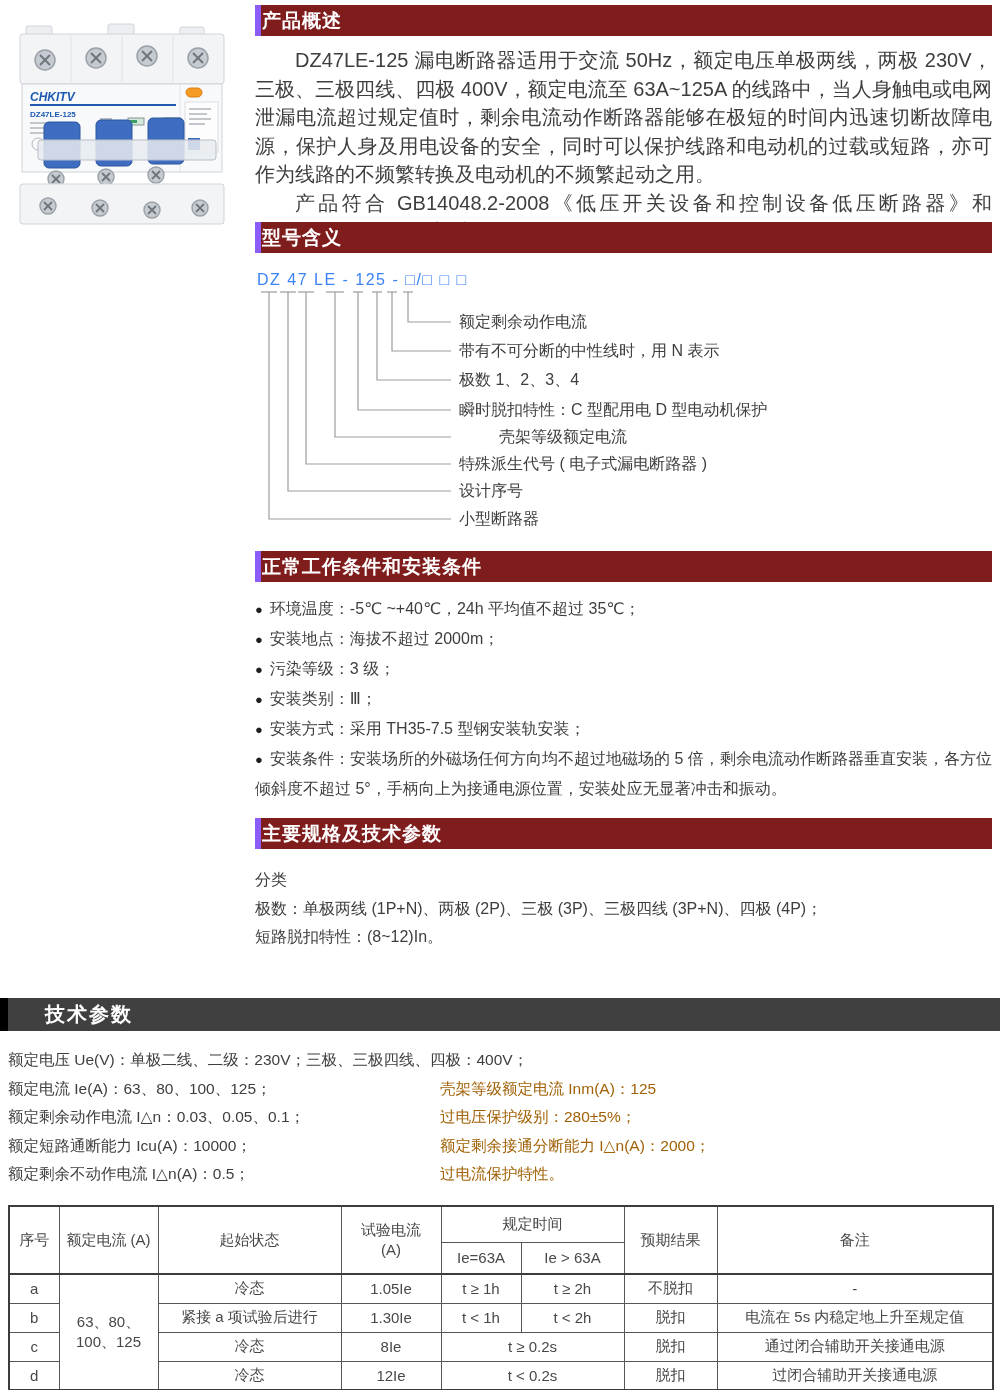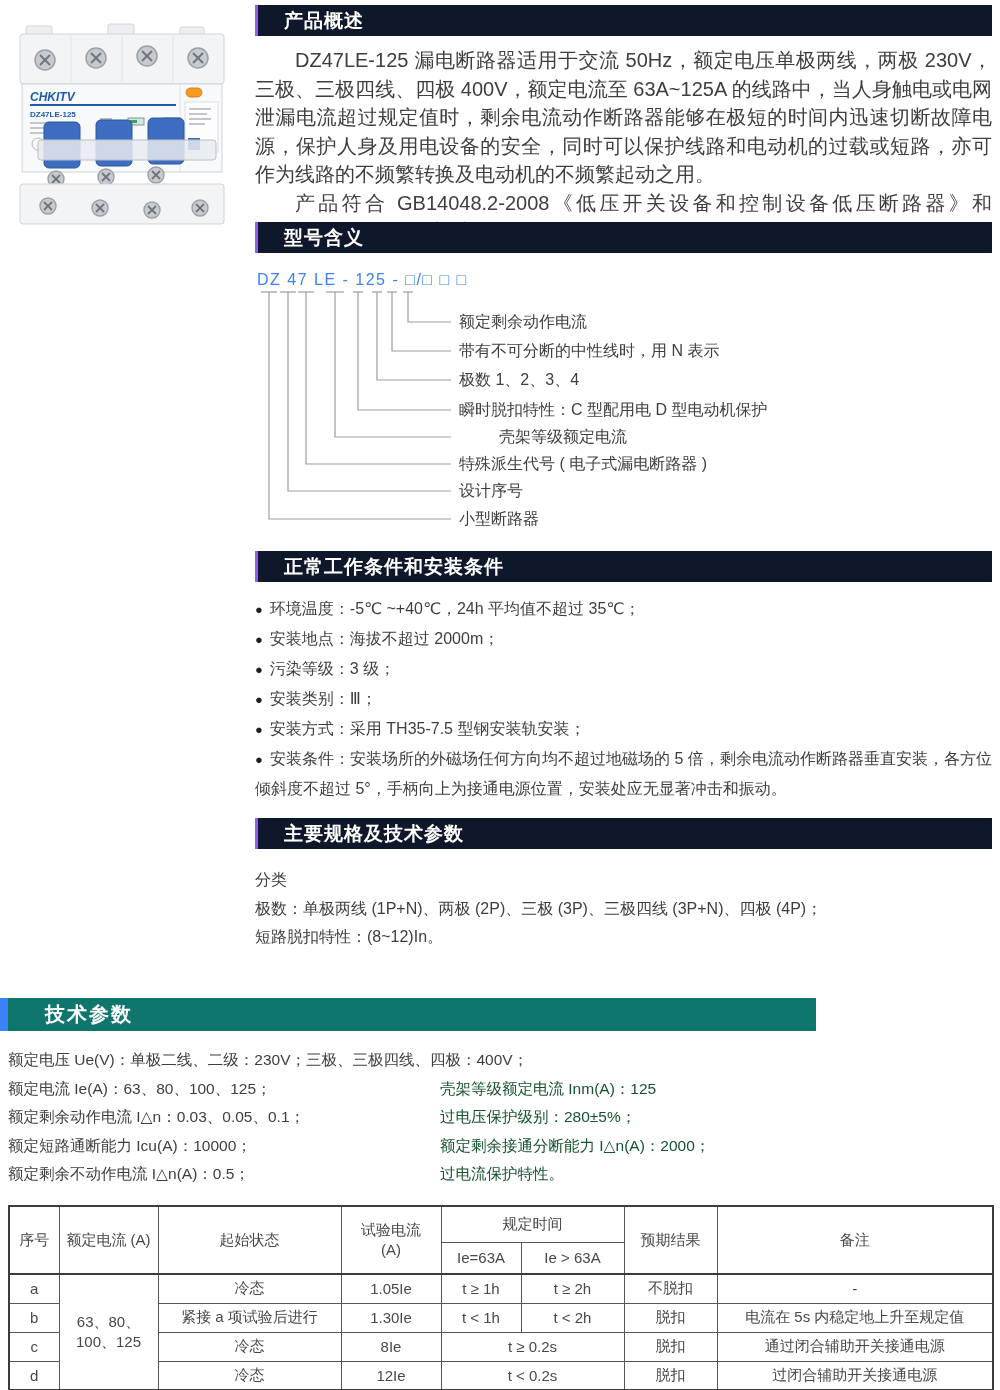--- a/index.html
+++ b/index.html
@@ -1,25 +1,25 @@
 <!DOCTYPE html>
 <html><head>
 <meta charset="utf-8">
 <style>
   html,body{margin:0;padding:0;background:#ffffff;}
   body{font-family:"Liberation Sans","DejaVu Sans",sans-serif;}
   #page{position:relative;width:1000px;height:1390px;background:#fff;overflow:hidden;color:#3e3e41;}
 
   
-  .bar{position:absolute;left:255px;width:737px;height:31px;background:#0f172a;
-       border-left:3px solid #8b5cf6;box-sizing:border-box;color:#fff;font-weight:bold;
-       font-size:19px;line-height:31px;padding-left:26px;letter-spacing:1px;}
-  
-  .band{position:absolute;left:0;width:816px;height:33px;background:#0f766e;
-        border-left:8px solid #3b82f6;box-sizing:border-box;color:#fff;font-weight:bold;
+  .bar{position:absolute;left:255px;width:737px;height:31px;background:#7f1d1d;
+       border-left:6px solid #8b5cf6;box-sizing:border-box;color:#fff;font-weight:bold;
+       font-size:19px;line-height:31px;padding-left:1px;letter-spacing:1px;}
+  
+  .band{position:absolute;left:0;width:1000px;height:33px;background:#404040;
+        border-left:8px solid #000000;box-sizing:border-box;color:#fff;font-weight:bold;
         font-size:20px;line-height:33px;padding-left:37px;letter-spacing:2px;}
 
   .body-text{position:absolute;left:255px;width:737px;font-size:20px;line-height:28.5px;
              color:#3e3e41;text-align:justify;}
   .body-text p{margin:0;text-indent:2em;}
 
   
   #model-diagram{position:absolute;left:255px;top:263px;width:737px;height:280px;}
   .code-line{position:absolute;left:2px;top:8px;font-size:16px;color:#3b82f6;letter-spacing:1.5px;white-space:pre;}
   .diag-label{position:absolute;left:204px;font-size:16px;color:#3e3e41;white-space:nowrap;}
@@ -29,21 +29,21 @@
                    line-height:29px;color:#3e3e41;text-align:justify;}
   .cond-item .bullet{font-size:13px;margin-right:7px;color:#1e1e1e;}
 
   
   #specs-lines{position:absolute;left:255px;top:866px;width:737px;font-size:16px;line-height:28.5px;color:#3e3e41;}
 
   
   .tech-line{position:absolute;font-size:15.5px;line-height:28.5px;color:#3e3e41;white-space:nowrap;}
   #tech-full{left:8px;top:1046px;}
   #tech-left{position:absolute;left:8px;top:1074.5px;width:425px;font-size:15.5px;line-height:28.5px;color:#3e3e41;}
-  #tech-right{position:absolute;left:440px;top:1074.5px;width:550px;font-size:15.5px;line-height:28.5px;color:#14532d;}
+  #tech-right{position:absolute;left:440px;top:1074.5px;width:550px;font-size:15.5px;line-height:28.5px;color:#a16207;}
   #tech-left div,#tech-right div{white-space:nowrap;}
 
   
   #spec-table{position:absolute;left:8px;top:1205px;width:984px;border-collapse:collapse;
               table-layout:fixed;font-size:15px;color:#48484b;background:#fff;border:2px solid #3c3c3f;}
   #spec-table td,#spec-table th{border:1px solid #55555a;text-align:center;vertical-align:middle;
               font-weight:normal;padding:0;overflow:hidden;}
   #spec-table .hb{border-bottom:2px solid #3c3c3f;}
   tr.h1{height:36px;} tr.h2{height:32px;} tr.dr{height:29px;}
   .two-line{line-height:1.35;}

